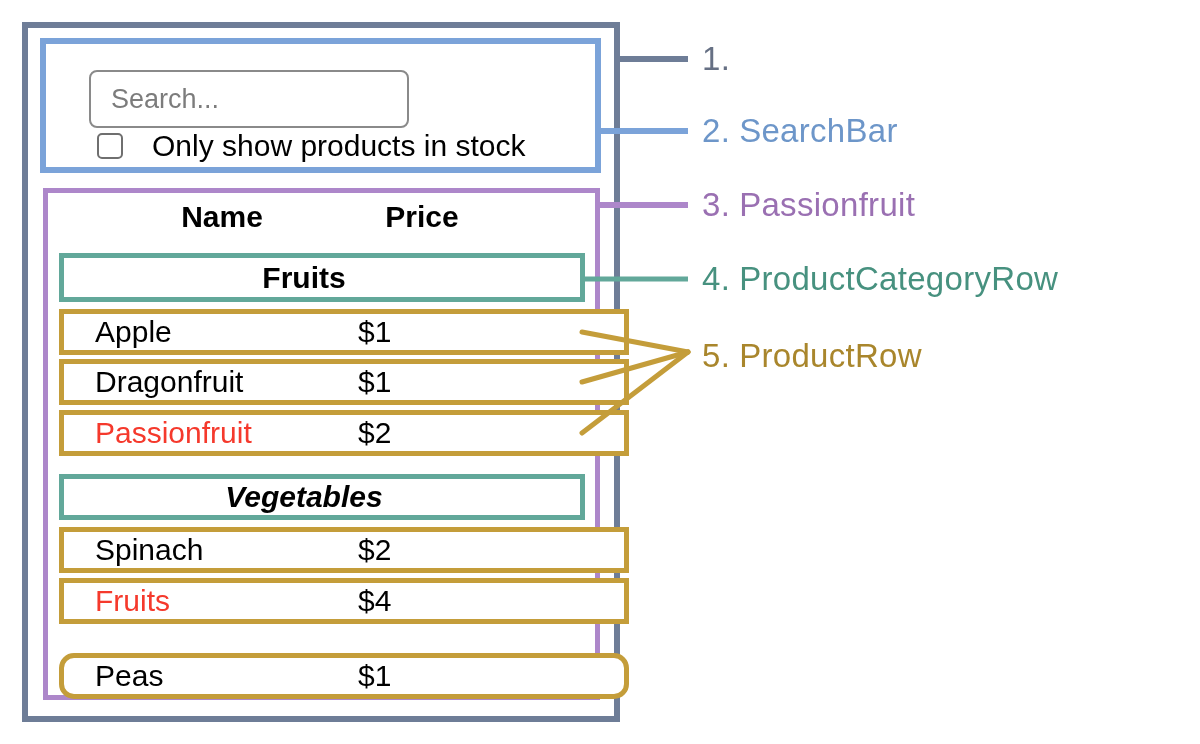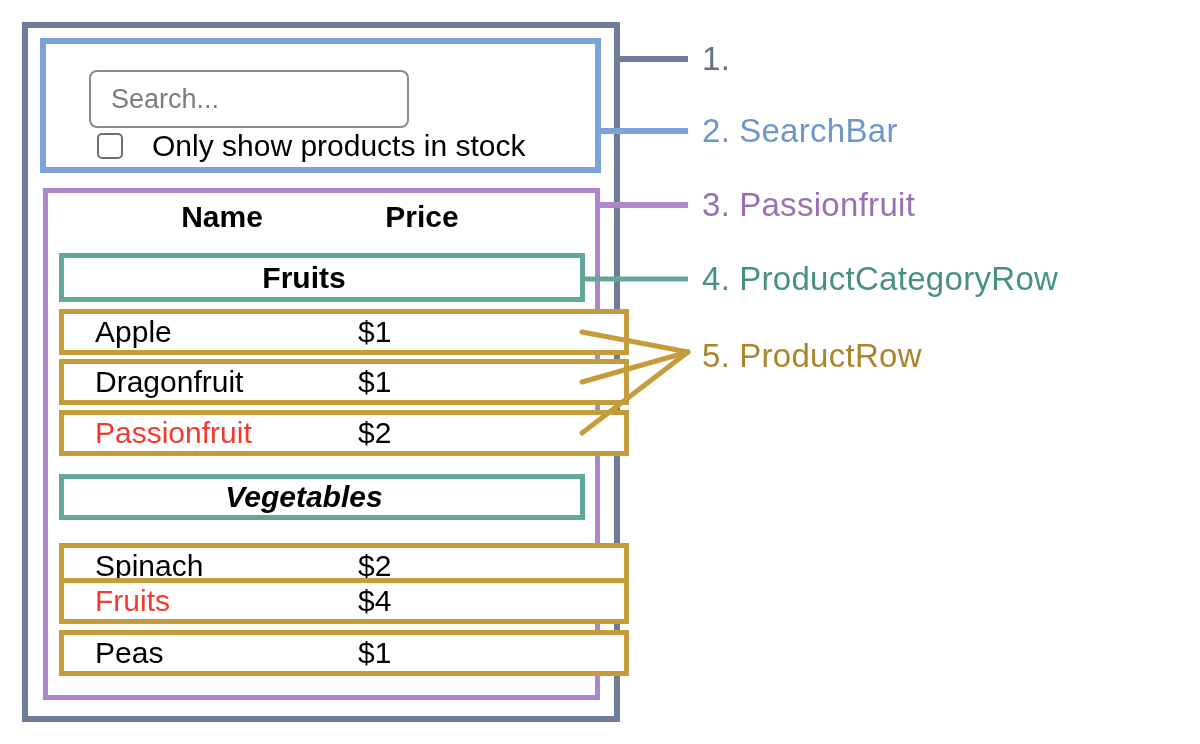--- a/index.html
+++ b/index.html
@@ -55,21 +55,21 @@
 
   .prod-row{
     position:absolute;left:11px;width:570px;height:46px;
     border:5px solid var(--row-border);background:#fff;
     display:flex;align-items:center;font-size:30px;color:#000;
   }
   .prod-row .p-name{margin-left:31px;white-space:nowrap;}
   .prod-row .p-price{position:absolute;left:294px;white-space:nowrap;}
   .p-name.hl{color:var(--highlight-text);}
   .row-0{top:116px;} .row-1{top:166px;} .row-2{top:217px;}
-  .row-3{top:350px;} .row-4{top:385px;} .row-5{top:437px;}
+  .row-3{top:334px;} .row-4{top:385px;} .row-5{top:460px;border-radius:15px;}
 
   
   .legend-item{
     position:absolute;left:702px;height:44px;display:flex;align-items:center;gap:9px;
     font-size:33px;letter-spacing:0.3px;white-space:nowrap;
   }
   .legend-1{top:37px;color:var(--label-1);}
   .legend-2{top:109px;color:var(--label-2);}
   .legend-3{top:183px;color:var(--label-3);}
   .legend-4{top:257px;color:var(--label-4);}

